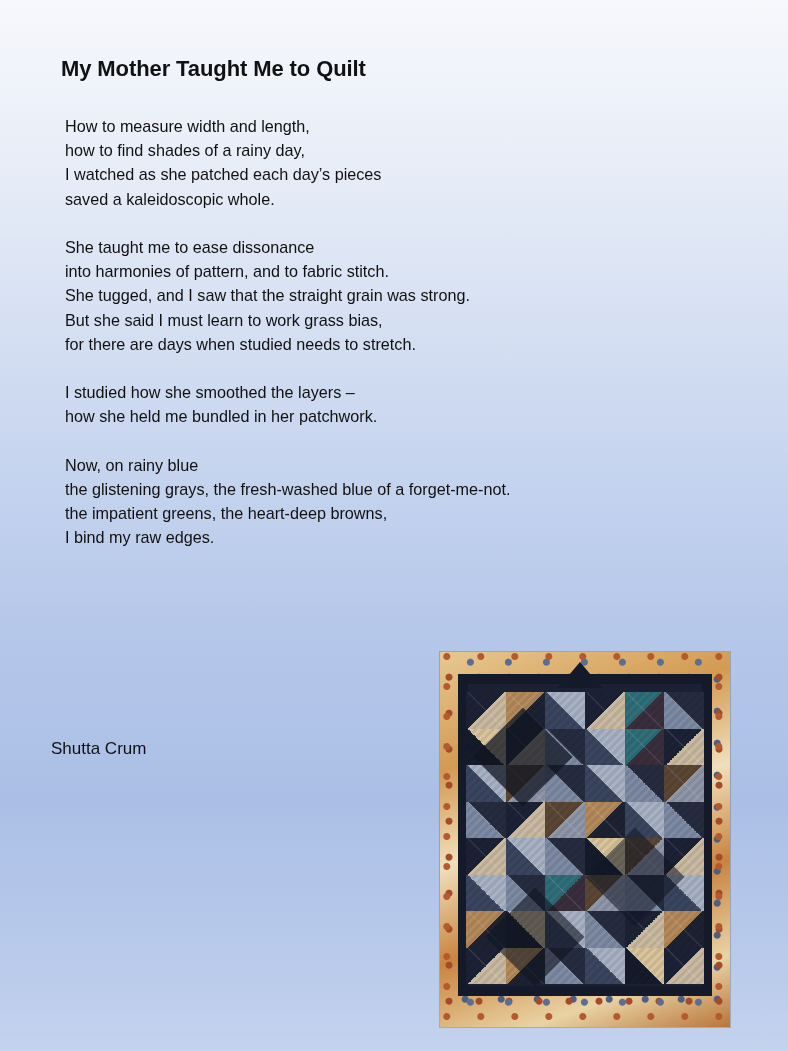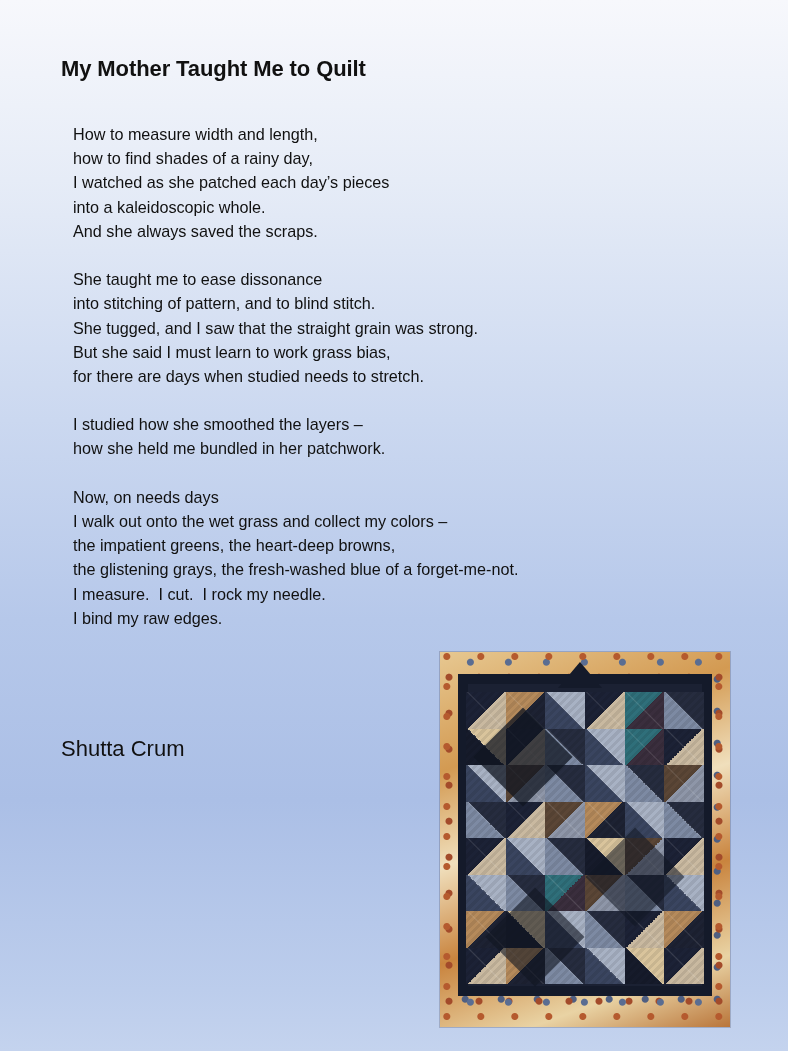--- a/index.html
+++ b/index.html
@@ -7,27 +7,27 @@
     width: 788px; height: 1051px; overflow: hidden; position: relative;
     background: linear-gradient(to bottom, #f7f8fc 0px, #e6ecf7 180px, #cbd8f0 420px, #b6c8ea 620px, #abbfe6 800px, #bccdec 990px, #c4d3ee 1051px);
     font-family: "Liberation Sans", sans-serif;
     color: #111111;
   }
   .title {
     position: absolute; left: 61px; top: 55px; margin: 0;
     font-size: 22px; font-weight: bold; line-height: 28px; letter-spacing: -0.1px;
   }
   .poem {
-    position: absolute; left: 61px; top: 110px; margin: 12px; padding: 0; list-style: none;
+    position: absolute; left: 61px; top: 110px; margin: 4px; padding: 0; list-style: none;
     font-size: 16.2px; line-height: 24.2px;
   }
   .poem .line { display: block; white-space: pre; height: 24.2px; }
   .author {
-    position: absolute; left: 61px; top: 737px;
-    font-size: 22px; line-height: 24px;
+    position: absolute; left: 51px; top: 737px;
+    font-size: 17px; line-height: 24px;
   }
   
   .quilt {
     position: absolute; left: 440px; top: 652px; width: 290px; height: 375px;
     background:
       radial-gradient(circle at 20% 15%, #b55a2e 0 3px, transparent 4px),
       radial-gradient(circle at 80% 30%, #5a6d92 0 3px, transparent 4px),
       radial-gradient(circle at 30% 70%, #a34b2a 0 3px, transparent 4px),
       radial-gradient(circle at 70% 85%, #4f5f82 0 3px, transparent 4px),
       linear-gradient(160deg, #e7c891 0%, #d39a52 25%, #f0dfbc 45%, #c9843e 65%, #e9d3a4 85%, #b9753a 100%);
@@ -68,37 +68,34 @@
 </style>
 </head>
 <body>
 
 <h1 class="title">My Mother Taught Me to Quilt</h1>
 
 <div class="poem">
   <span class="line">How to measure width and length,</span>
   <span class="line">how to find shades of a rainy day,</span>
   <span class="line">I watched as she patched each day’s pieces</span>
-  <span class="line">into a kaleidoscopic whole.</span>
-  <span class="line">And she always saved the scraps.</span>
+  <span class="line">saved a kaleidoscopic whole.</span>
   <span class="line"></span>
   <span class="line">She taught me to ease dissonance</span>
-  <span class="line">into stitching of pattern, and to blind stitch.</span>
+  <span class="line">into harmonies of pattern, and to fabric stitch.</span>
   <span class="line">She tugged, and I saw that the straight grain was strong.</span>
   <span class="line">But she said I must learn to work grass bias,</span>
   <span class="line">for there are days when studied needs to stretch.</span>
   <span class="line"></span>
   <span class="line">I studied how she smoothed the layers –</span>
   <span class="line">how she held me bundled in her patchwork.</span>
   <span class="line"></span>
-  <span class="line">Now, on needs days</span>
-  <span class="line">I walk out onto the wet grass and collect my colors –</span>
+  <span class="line">Now, on rainy blue</span>
+  <span class="line">the glistening grays, the fresh-washed blue of a forget-me-not.</span>
   <span class="line">the impatient greens, the heart-deep browns,</span>
-  <span class="line">the glistening grays, the fresh-washed blue of a forget-me-not.</span>
-  <span class="line">I measure.  I cut.  I rock my needle.</span>
   <span class="line">I bind my raw edges.</span>
 </div>
 
 <div class="author">Shutta Crum</div>
 
 <div class="quilt" title="Photo of a patchwork quilt with dark navy sashing, blue, gray and brown half-square-triangle blocks, and a floral tan border">
   <div class="frame"></div>
   <div class="peak-top"></div>
   <div class="blocks">
     <div class="blk a"></div>

